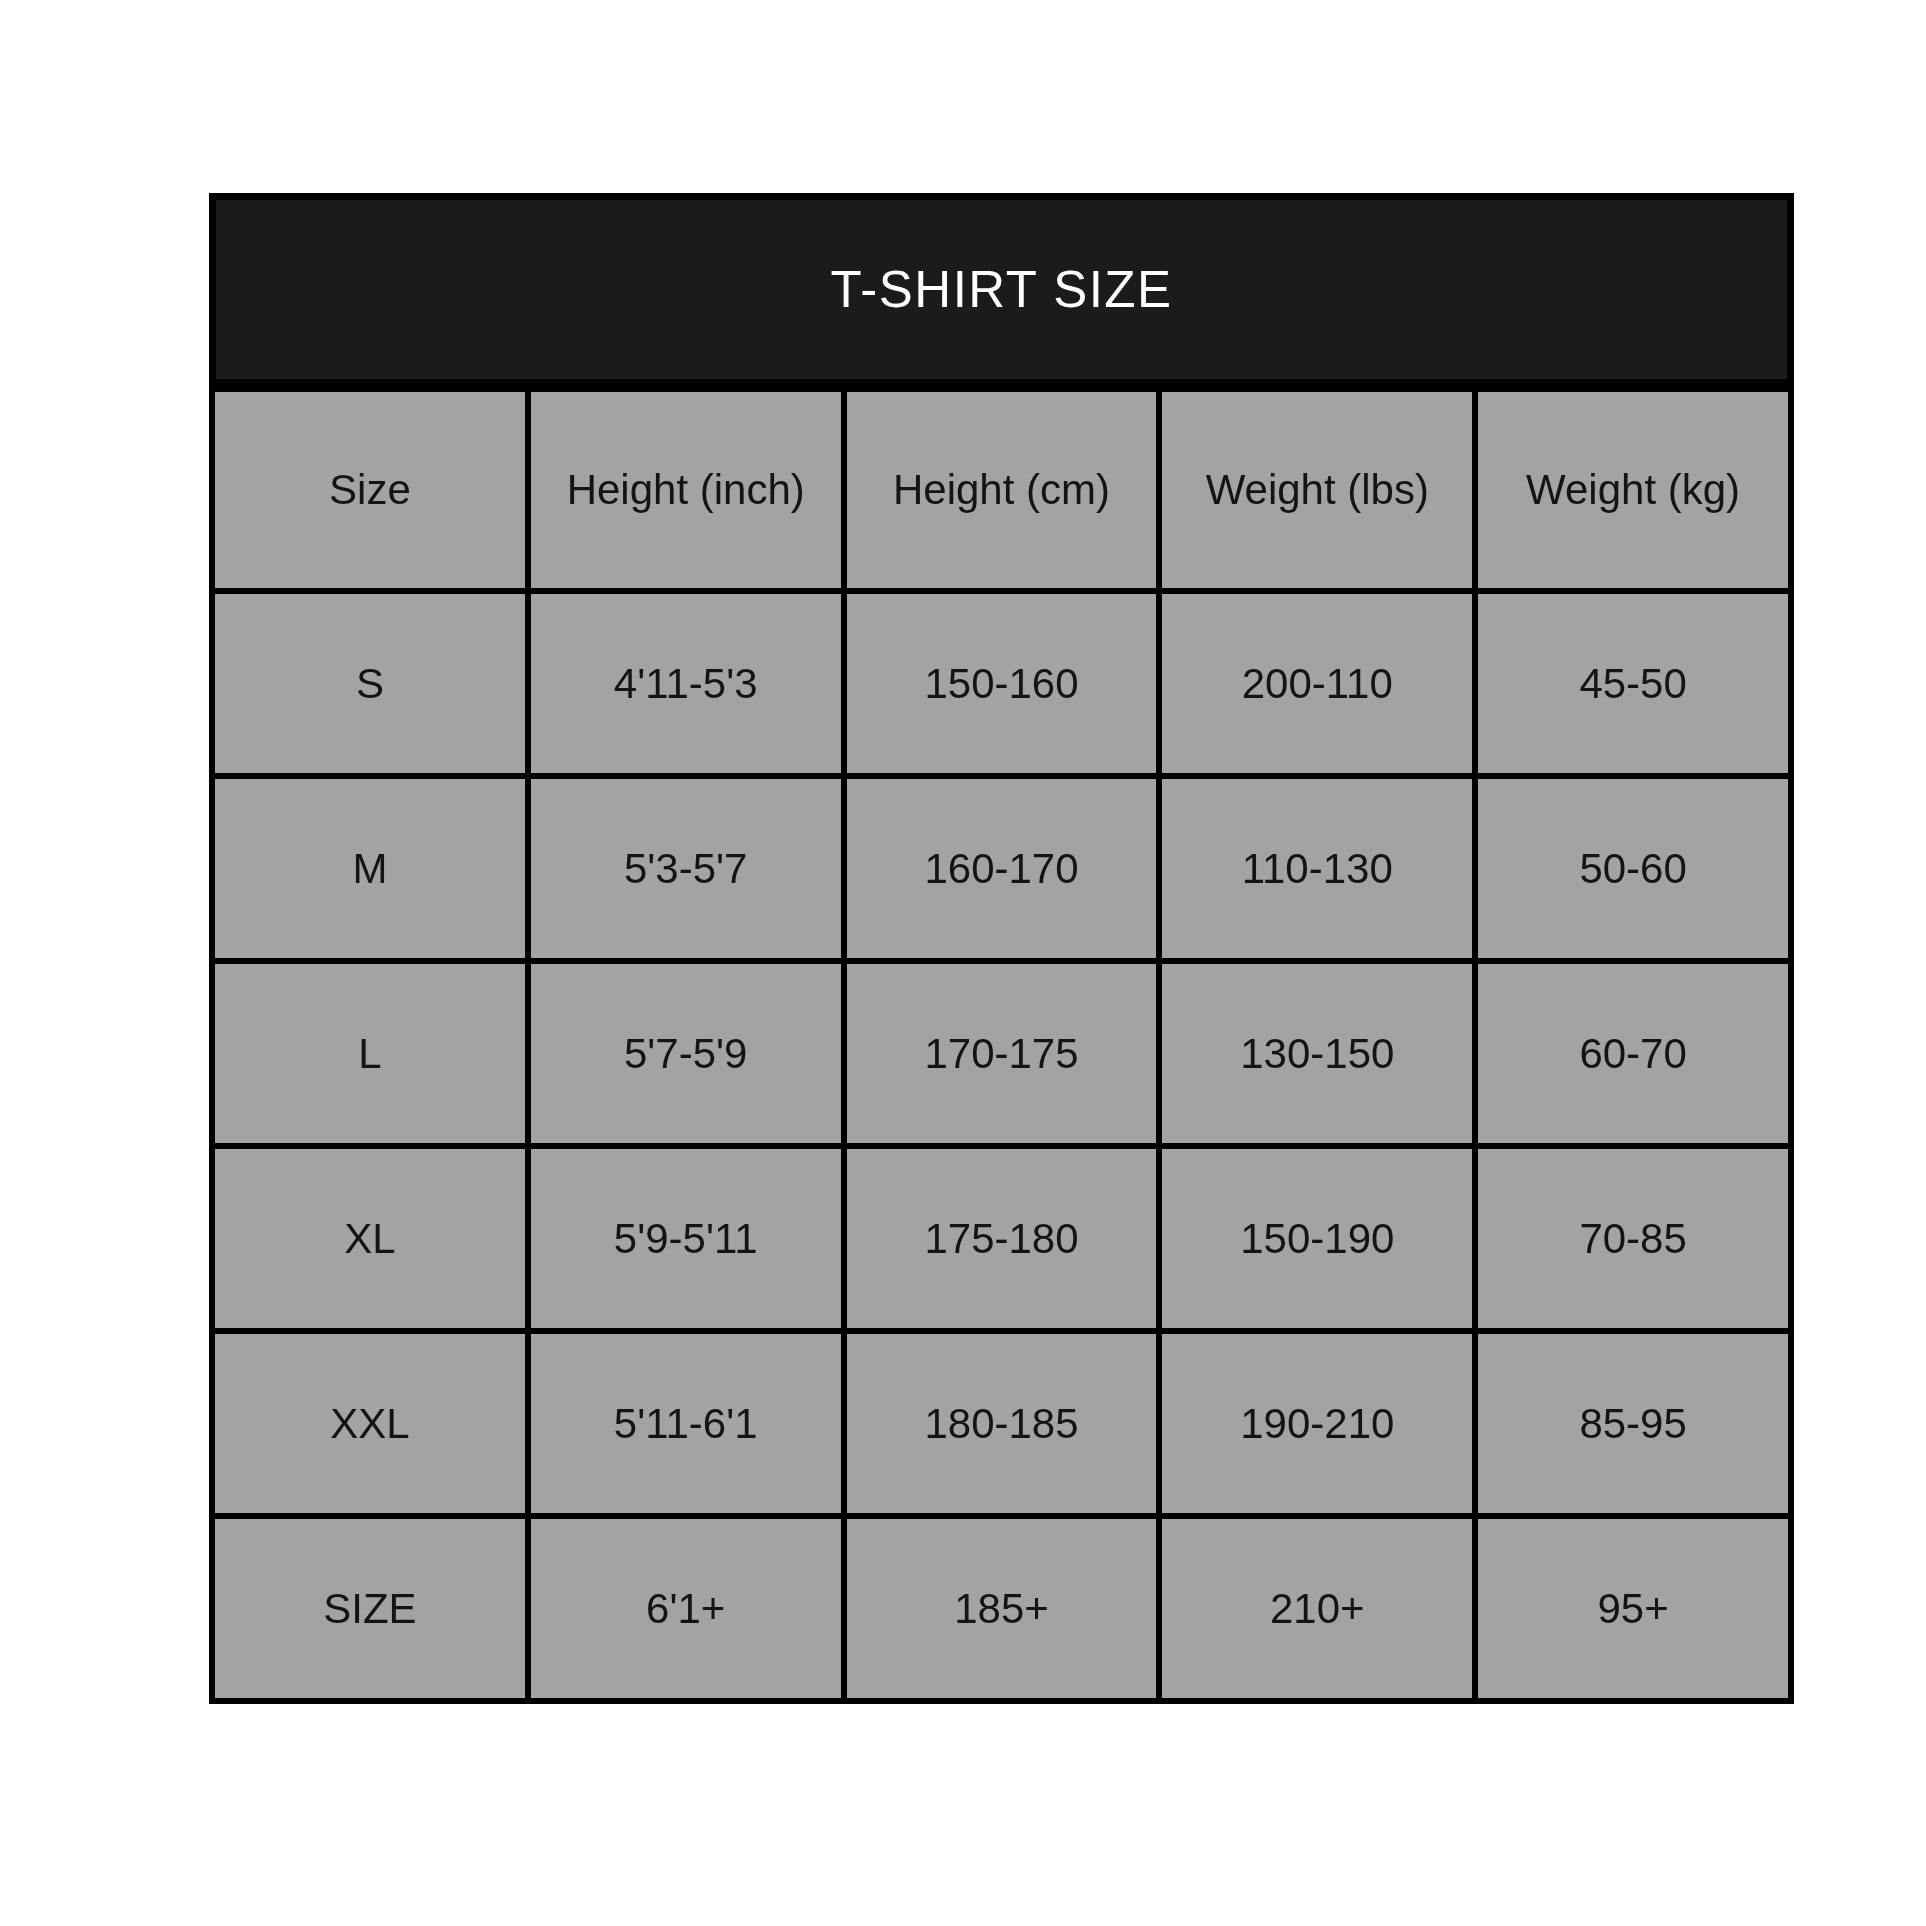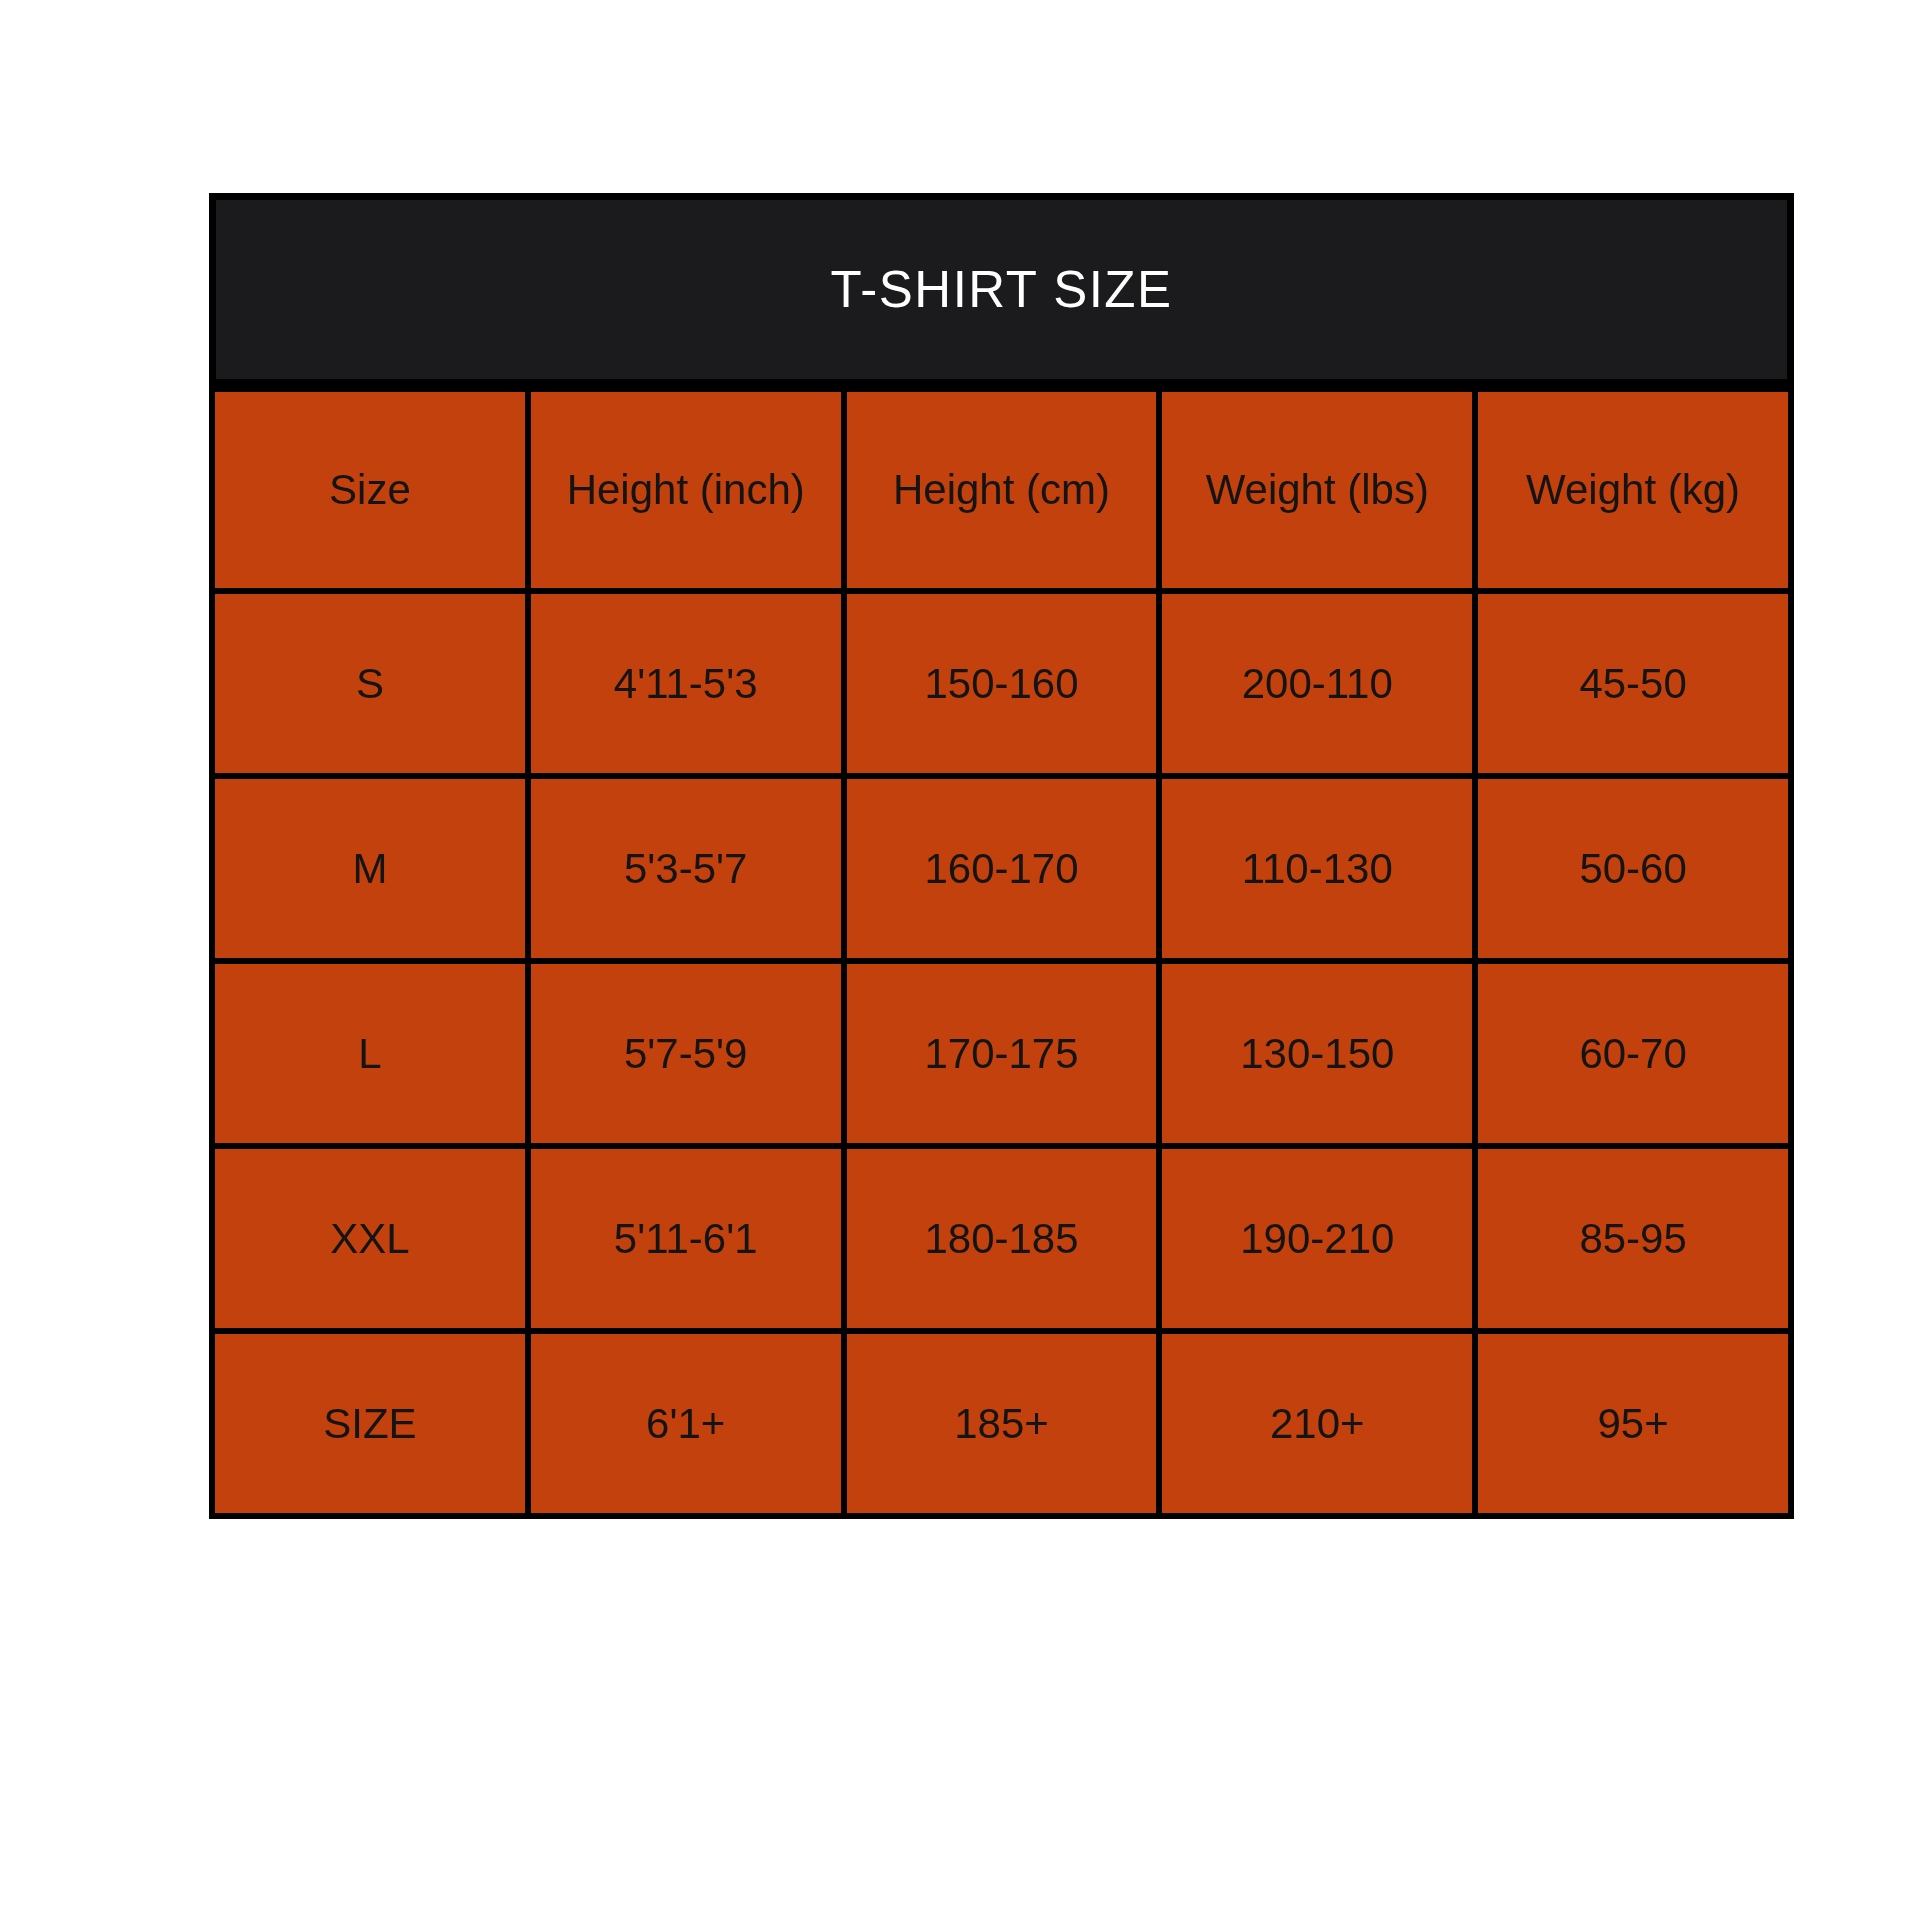--- a/index.html
+++ b/index.html
@@ -38,21 +38,21 @@
     font-weight: normal;
   }
   table.size-table {
     width: 100%;
     border-collapse: collapse;
     table-layout: fixed;
   }
   table.size-table th,
   table.size-table td {
     border: 6px solid #000000;
-    background: #c2410c;
+    background: #a3a3a3;
     text-align: center;
     vertical-align: middle;
     font-size: 42px;
     font-weight: normal;
     color: #141414;
     padding: 0;
   }
   table.size-table thead tr { height: 202px; }
   table.size-table tbody tr { height: 185px; }
 </style>
@@ -92,20 +92,27 @@
           <td>50-60</td>
         </tr>
         <tr>
           <td>L</td>
           <td>5'7-5'9</td>
           <td>170-175</td>
           <td>130-150</td>
           <td>60-70</td>
         </tr>
         <tr>
+          <td>XL</td>
+          <td>5'9-5'11</td>
+          <td>175-180</td>
+          <td>150-190</td>
+          <td>70-85</td>
+        </tr>
+        <tr>
           <td>XXL</td>
           <td>5'11-6'1</td>
           <td>180-185</td>
           <td>190-210</td>
           <td>85-95</td>
         </tr>
         <tr>
           <td>SIZE</td>
           <td>6'1+</td>
           <td>185+</td>

